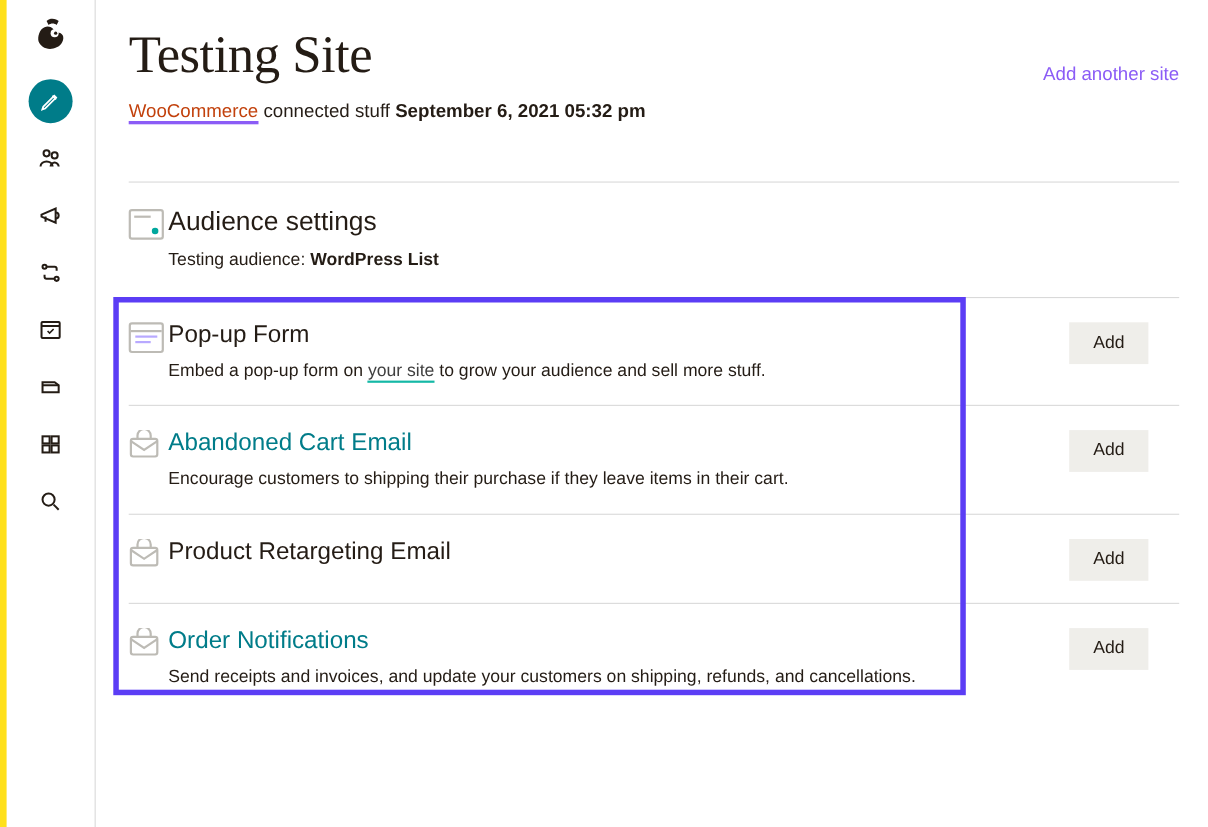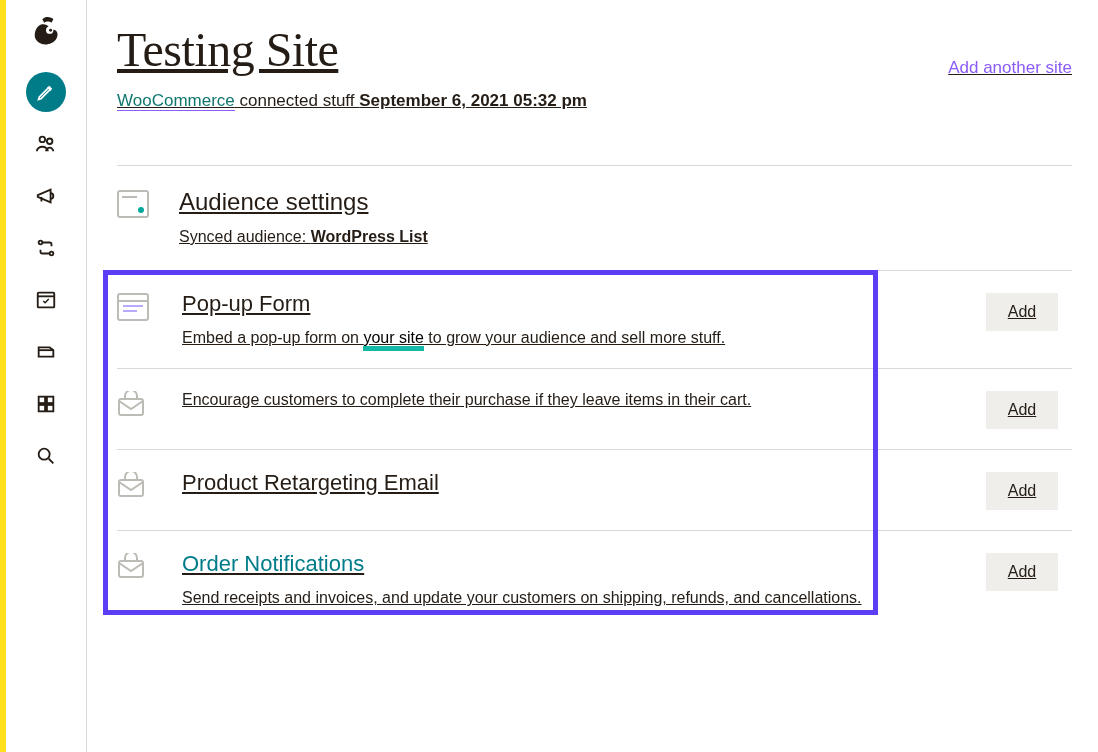--- a/index.html
+++ b/index.html
@@ -1,56 +1,56 @@
 <!DOCTYPE html>
 <html><head>
 <meta charset="utf-8">
 <style>
   html, body { margin:0; padding:0; font-family:"Helvetica Neue", Arial, sans-serif; color:#241c15; background:#fff; }
-  .app { display:flex; width:1098px; min-height:752px;text-decoration:underline; }
+  .app { display:flex; width:1098px; min-height:752px; }
   .yellow-bar { width:6px; background:#ffe01b; flex:none; }
   .sidebar { width:80px; flex:none; display:flex; flex-direction:column; align-items:center; padding-top:8px; border-right:1px solid #d9d9d9; }
   .logo { width:48px; height:48px; display:flex; align-items:center; justify-content:center; margin-bottom:10px; }
   .nav-btn { width:40px; height:40px; margin:6px 0; display:flex; align-items:center; justify-content:center; border-radius:50%; cursor:pointer; color:#241c15; }
   .nav-btn.active { background:#007c89; color:#fff; }
   .content { flex:1; padding:22px 26px 0 30px; }
   .header-row { display:flex; justify-content:space-between; align-items:flex-start; }
   .page-title { font-family:"Times New Roman", "Georgia", serif; font-size:48px; font-weight:400; margin:0; letter-spacing:-0.5px; }
   .sub-line { margin-top:14px; font-size:17px; }
-  .sub-line .platform { color:#0f766e; border-bottom:1px solid #8b5cf6; text-decoration:none; cursor:pointer; }
+  .sub-line .platform { color:#c2410c; border-bottom:3px solid #8b5cf6; text-decoration:none; cursor:pointer; }
   .sub-line .date { font-weight:700; }
   .link-teal { color:#8b5cf6; cursor:pointer; font-size:17px; }
   .hr { border:none; border-top:1px solid #d9d9d9; margin:0; }
   .section { padding:22px 0; }
-  .row { display:flex; align-items:flex-start;gap:26px; }
+  .row { display:flex; align-items:flex-start; }
   .row-icon { width:36px; flex:none; margin-top:2px; }
   .row-body { flex:1; padding-right:12px; }
   .row-title { font-size:22px; font-weight:400; margin:0 0 10px; color:#241c15; }
   .row-title.linkish { color:#007c89; cursor:pointer; }
   .row-sub { font-size:16px; color:#241c15; line-height:1.35; }
-  .row-sub .inline-link { color:#000000; border-bottom:5px solid #14b8a6; cursor:pointer; }
+  .row-sub .inline-link { color:#404040; border-bottom:2px solid #14b8a6; cursor:pointer; }
   .btn-add { background:#efeeea; border:none; padding:10px 18px; font-size:16px; color:#241c15; cursor:pointer; font-weight:400; min-width:72px; text-align:center; }
   .audience-title { font-size:24px; }
   .audience-sub-label { font-size:16px; }
   .audience-sub-value { font-weight:700; }
   
   .tiny-card { display:inline-block; width:28px; height:24px; border:2px solid #bdbbb5; border-radius:3px; position:relative; }
   .tiny-card .dot { position:absolute; width:6px; height:6px; background:#00a79d; border-radius:50%; bottom:3px; right:3px; }
   .tiny-card .bar { position:absolute; top:4px; left:3px; right:10px; height:2px; background:#bdbbb5; }
   .win-icon { display:inline-block; width:28px; height:24px; border:2px solid #bdbbb5; border-radius:3px; position:relative; }
   .win-icon::before { content:""; position:absolute; top:5px; left:0; right:0; height:2px; background:#bdbbb5; }
   .win-icon .l1 { position:absolute; top:10px; left:4px; right:4px; height:2px; background:#b8a9ff; }
   .win-icon .l2 { position:absolute; top:15px; left:4px; right:10px; height:2px; background:#b8a9ff; }
   .mail-icon svg { display:block; }
   .list-divider { border:none; border-top:1px solid #d9d9d9; margin:0; }
   .list-block { position:relative; }
-  .list-row-wrap { display:flex; align-items:flex-start; padding:20px 0;gap:29px; }
+  .list-row-wrap { display:flex; align-items:flex-start; padding:20px 0; }
   .list-row-wrap .row-icon { width:36px; }
   .list-row-wrap .row-body { flex:1; }
-  .list-row-wrap .btn-cell { width:100px; flex:none; display:flex; justify-content:center; padding-top:2px; }
+  .list-row-wrap .btn-cell { width:100px; flex:none; display:flex; justify-content:flex-start; padding-top:2px; }
 </style>
 </head>
 <body>
 
 <div class="app">
   <div class="yellow-bar"></div>
 
   <div class="sidebar">
     <div class="logo">
       <svg viewBox="0 0 48 48" width="44" height="44">
@@ -134,21 +134,21 @@
     <hr class="hr" style="margin-top:54px;">
 
     <div class="section">
       <div class="row">
         <div class="row-icon">
           <span class="tiny-card"><span class="bar"></span><span class="dot"></span></span>
         </div>
         <div class="row-body">
           <div class="row-title audience-title">Audience settings</div>
           <div class="row-sub">
-            <span class="audience-sub-label">Synced audience: </span><span class="audience-sub-value">WordPress List</span>
+            <span class="audience-sub-label">Testing audience: </span><span class="audience-sub-value">WordPress List</span>
           </div>
         </div>
       </div>
     </div>
 
     <div class="list-block">
 
       <hr class="list-divider">
       <div class="list-row-wrap">
         <div class="row-icon">
@@ -168,21 +168,22 @@
       <hr class="list-divider">
       <div class="list-row-wrap">
         <div class="row-icon mail-icon">
           <svg width="28" height="26" viewBox="0 0 28 26" fill="none" stroke="#bdbbb5" stroke-width="2">
             <rect x="2" y="8" width="24" height="16" rx="2"></rect>
             <path d="M2 10l12 8 12-8"></path>
             <path d="M8 8V5a6 6 0 0112 0v3"></path>
           </svg>
         </div>
         <div class="row-body">
-          <div class="row-sub">Encourage customers to complete their purchase if they leave items in their cart.</div>
+          <div class="row-title linkish">Abandoned Cart Email</div>
+          <div class="row-sub">Encourage customers to shipping their purchase if they leave items in their cart.</div>
         </div>
         <div class="btn-cell">
           <button class="btn-add">Add</button>
         </div>
       </div>
 
       <hr class="list-divider">
       <div class="list-row-wrap">
         <div class="row-icon mail-icon">
           <svg width="28" height="26" viewBox="0 0 28 26" fill="none" stroke="#bdbbb5" stroke-width="2">

